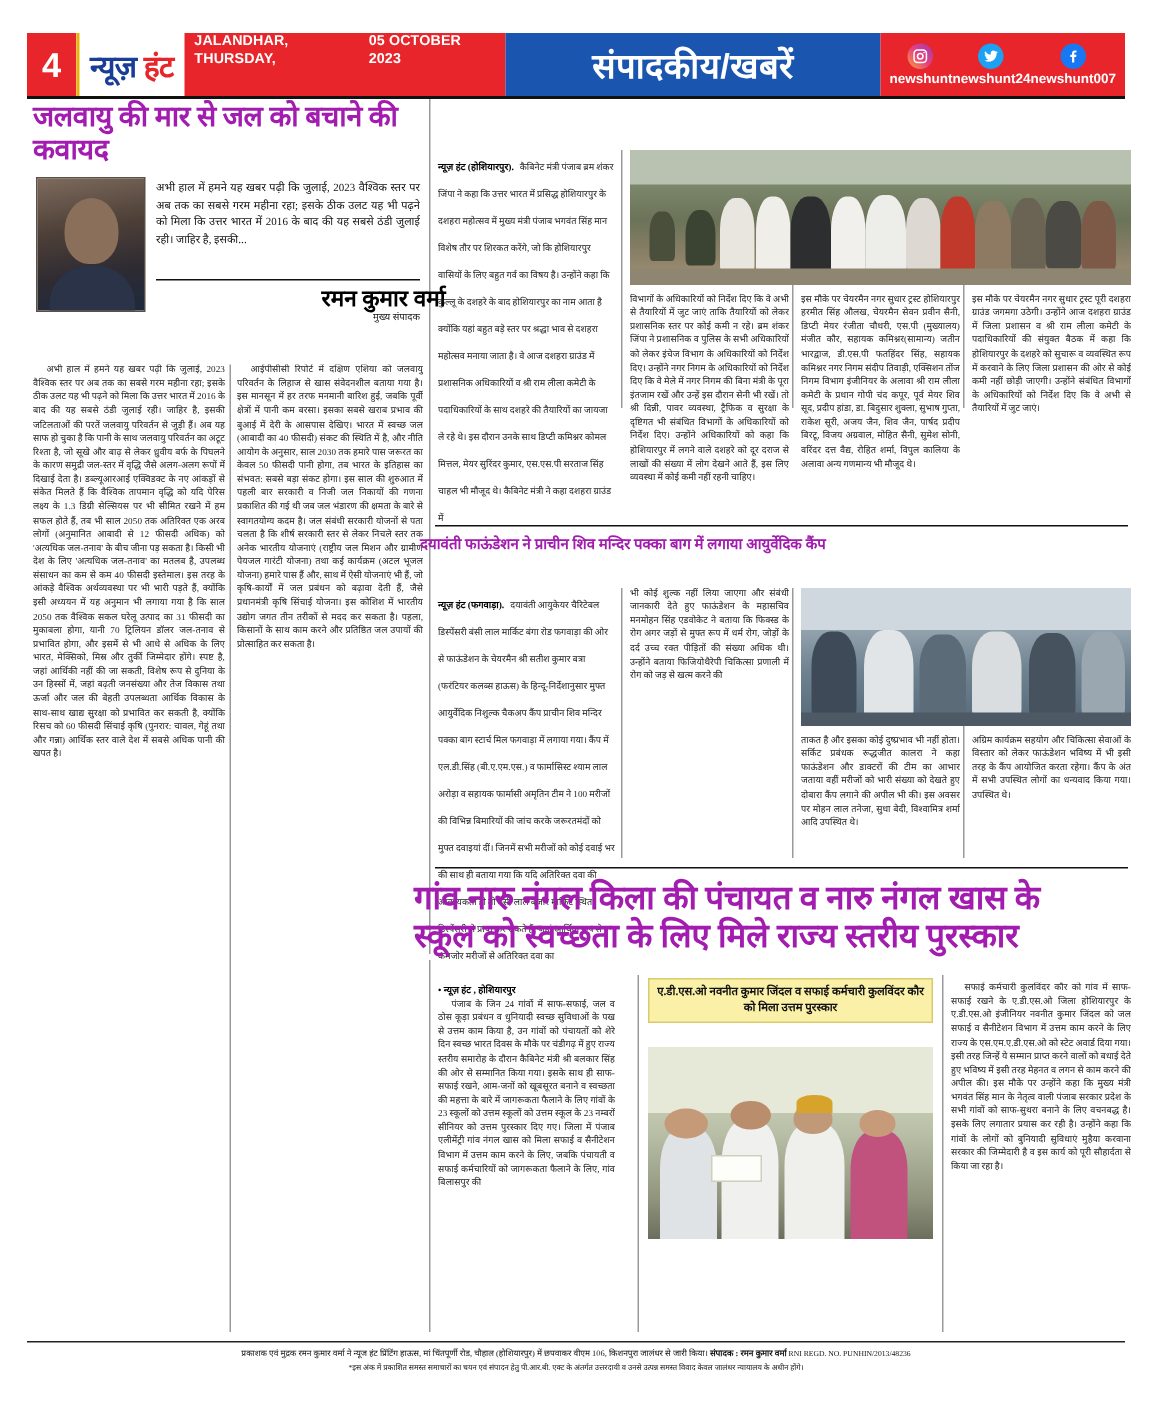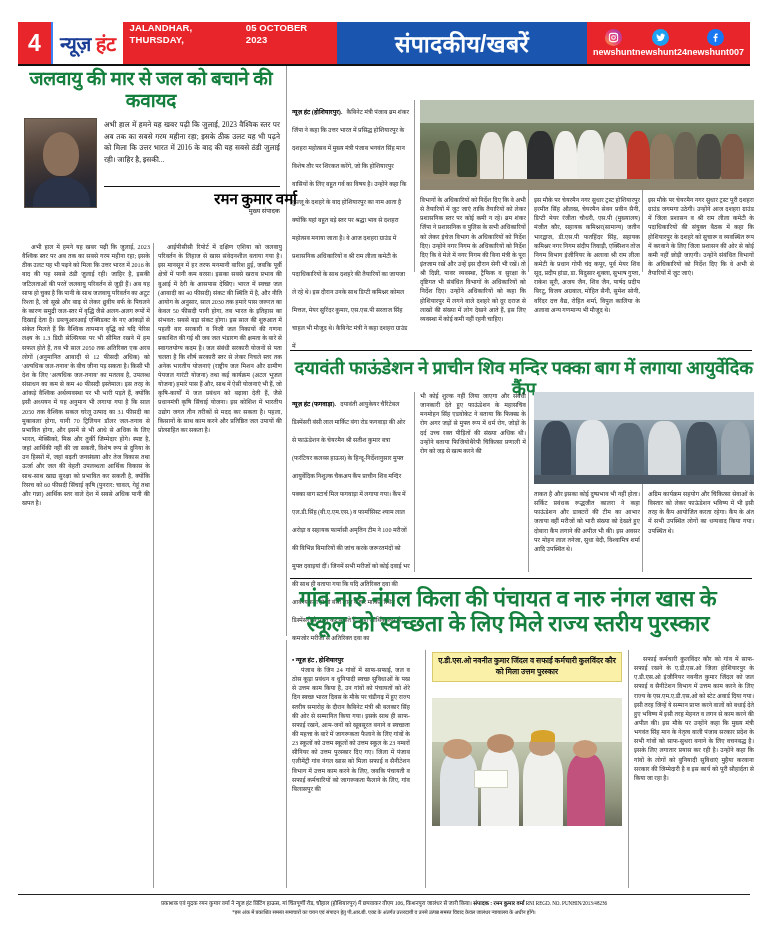--- a/index.html
+++ b/index.html
@@ -19,21 +19,21 @@
   }
   .mh-page-no {
     width: 34px; background: #e8252a; color: #fff;
     display: flex; align-items: center; justify-content: center;
     font-family: "Liberation Sans", sans-serif;
     font-weight: bold; font-size: 23px;
   }
   .mh-logo {
     background: #fff; padding: 0 7px;
     display: flex; align-items: center; justify-content: center;
-    border-left: 2px solid #3b82f6;
+    border-left: 2px solid #eab308;
   }
   .mh-logo-txt {
     font-family: "Liberation Sans", sans-serif;
     font-weight: bold; font-size: 20px; letter-spacing: -0.5px;
     color: #1a3e96; white-space: nowrap;
   }
   .mh-logo-txt .red { color: #e8252a; }
   .mh-date {
     background: #e8252a; color: #fff;
     display: flex; flex-direction: row; justify-content: center;
@@ -68,22 +68,22 @@
     font-size: 9px; font-weight: bold; color: #fff; white-space: nowrap;
   }
 
   
   .hr-thick { position: absolute; background: #111; }
   .vr { position: absolute; width: 1px; background: #9a9a9a; }
 
   
   .hl {
     font-family: "Liberation Serif", serif;
-    font-weight: bold; color: #15803d;
-    text-align: center; line-height: 1.14;
+    font-weight: bold; color: #a21caf;
+    line-height: 1.14;
   }
   .body-txt {
     font-size: 6.1px; line-height: 1.5; text-align: justify;
     color: #1c1c1c; letter-spacing: 0.05px;
     font-family: "Liberation Serif", serif;
     hyphens: auto; word-spacing: -0.2px;
   }
   .body-txt.ind { text-indent: 9px; }
   .byline {
     font-weight: bold; font-size: 6.3px;
@@ -132,21 +132,21 @@
   .art1-c2 { position: absolute; left: 420px; top: 196px; width: 106px; }
   .art1-c3 { position: absolute; left: 534px; top: 196px; width: 106px; }
   .art1-c4 { position: absolute; left: 648px; top: 196px; width: 106px; }
   .art1-img {
     position: absolute; left: 420px; top: 100px; width: 334px; height: 90px;
     background: linear-gradient(180deg,#9aa78e 0%,#7d8a6e 22%,#6b7358 52%,#8b8068 78%,#a39379 100%);
     overflow: hidden;
   }
   .crowd { position: absolute; bottom: 8%; border-radius: 42% 42% 12% 12%; }
 
-  .art2-hl { position: absolute; left: 292px; top: 358px; width: 464px; font-size: 18px; }
+  .art2-hl { position: absolute; left: 280px; top: 358px; width: 464px; font-size: 10px; }
   .art2-c1 { position: absolute; left: 292px; top: 392px; width: 118px; }
   .art2-c2 { position: absolute; left: 420px; top: 392px; width: 106px; }
   .art2-c3 { position: absolute; left: 534px; top: 490px; width: 106px; }
   .art2-c4 { position: absolute; left: 648px; top: 490px; width: 106px; }
   .art2-img {
     position: absolute; left: 534px; top: 392px; width: 220px; height: 92px;
     background: linear-gradient(180deg,#b9c4cc 0%,#93a3ae 30%,#6f8290 60%,#55697a 100%);
     overflow: hidden;
   }
 

